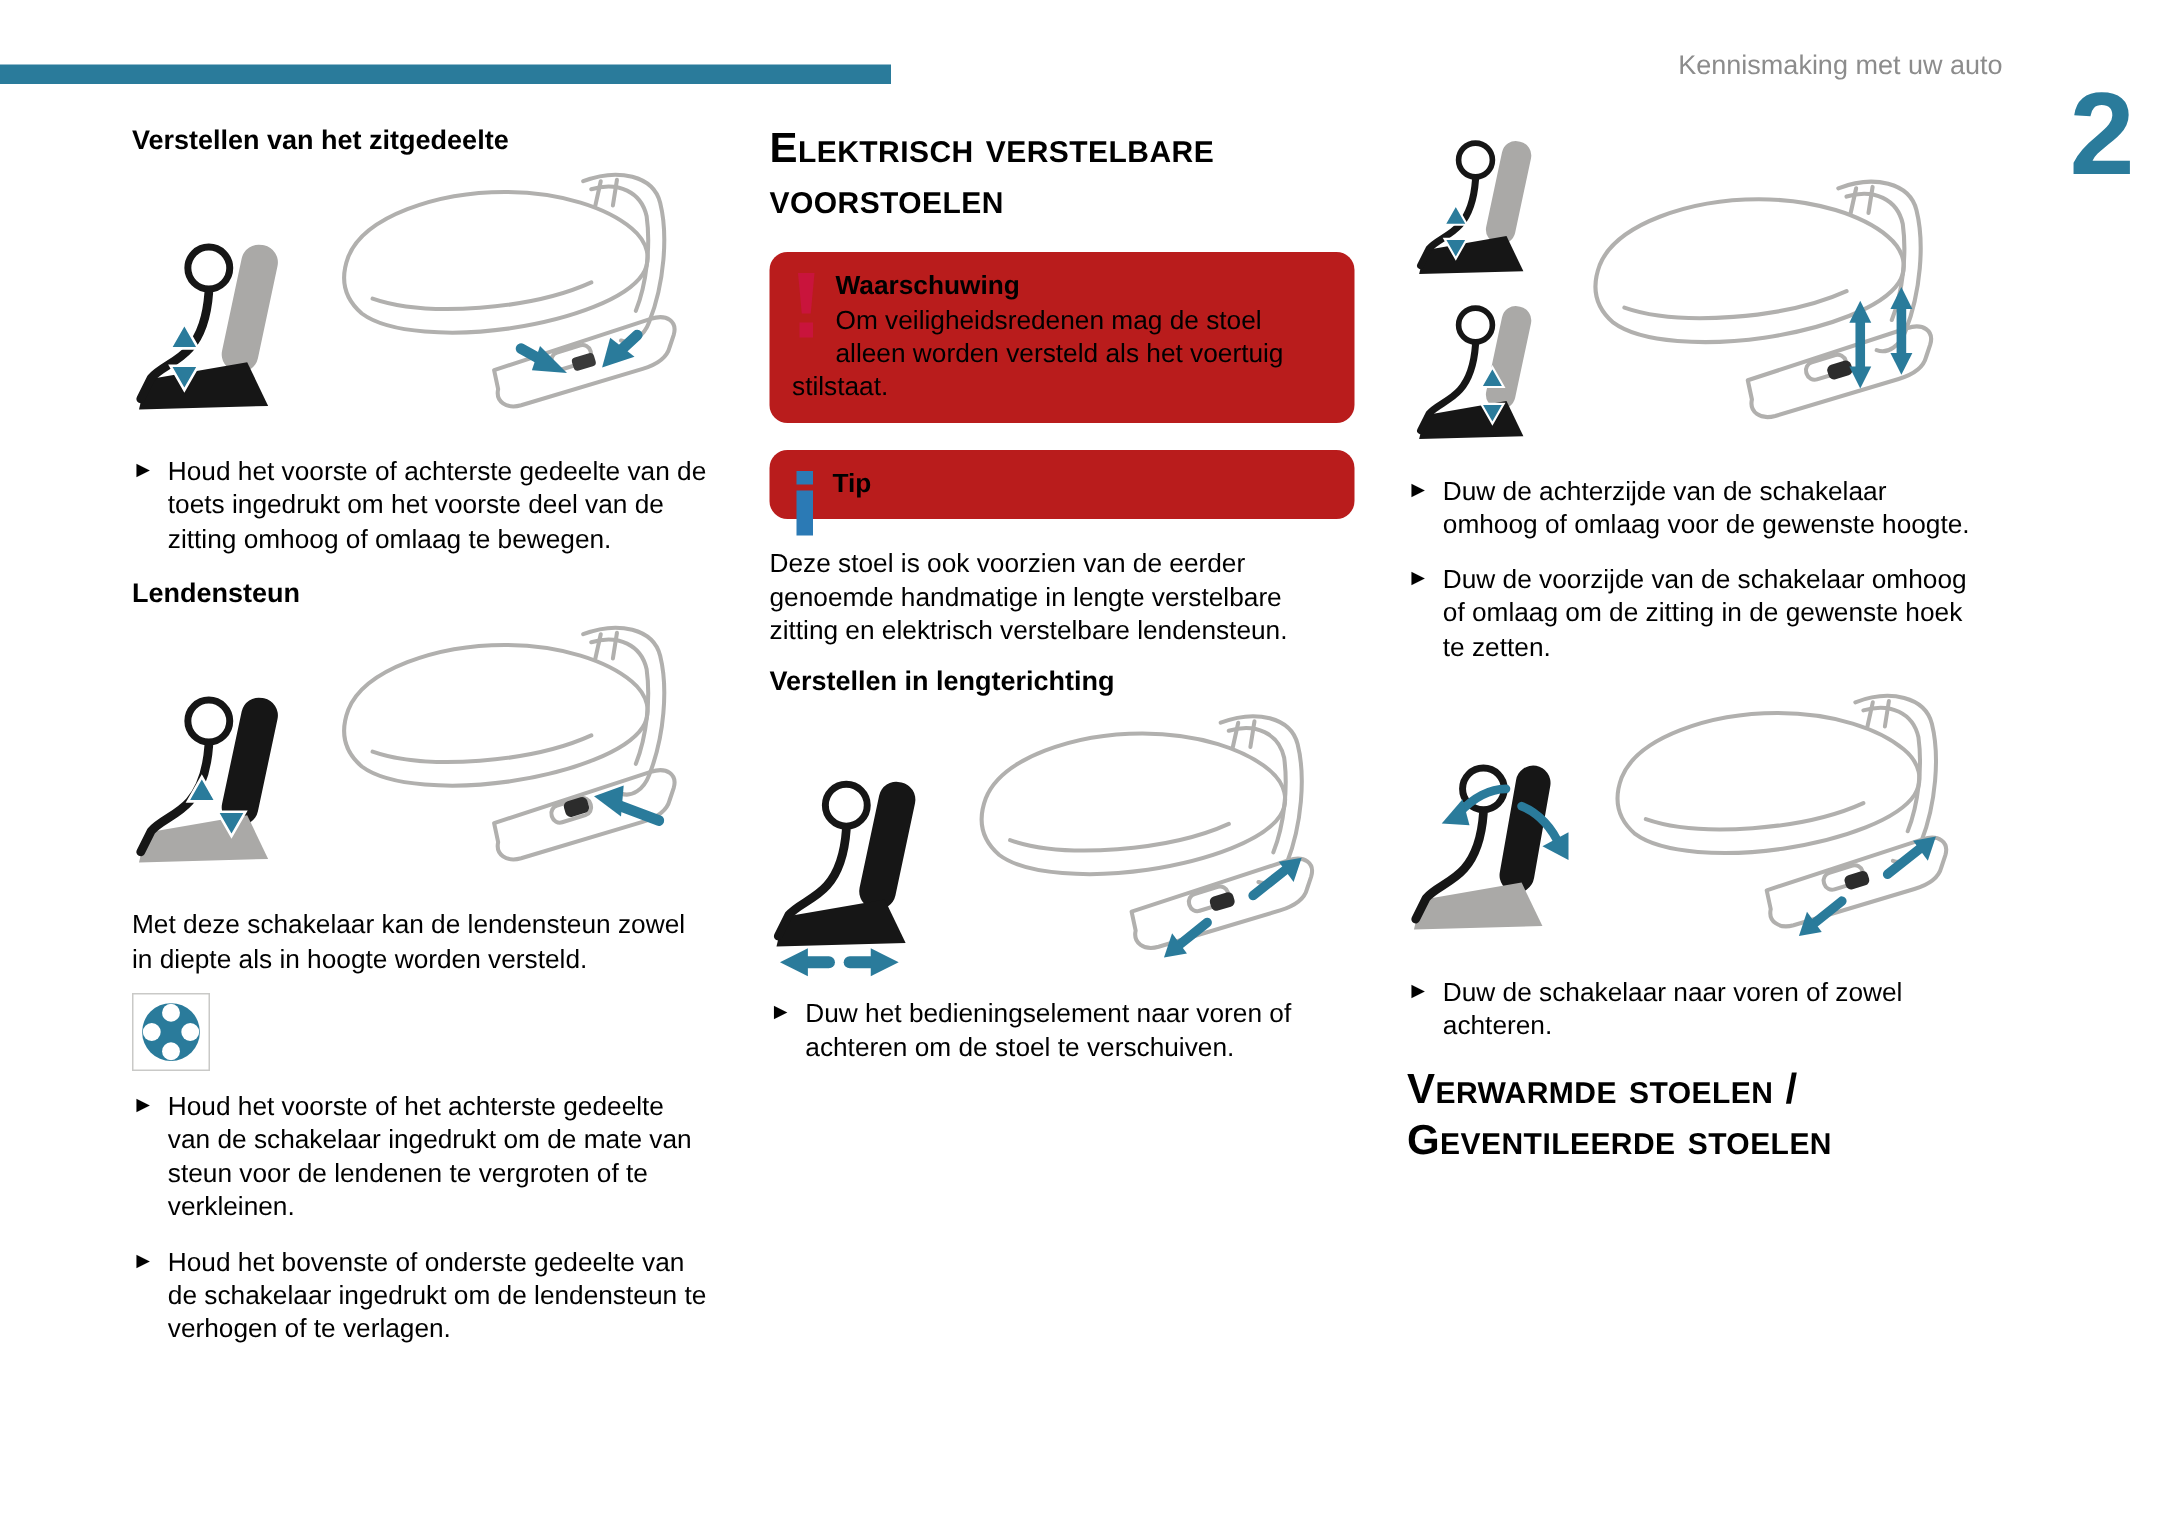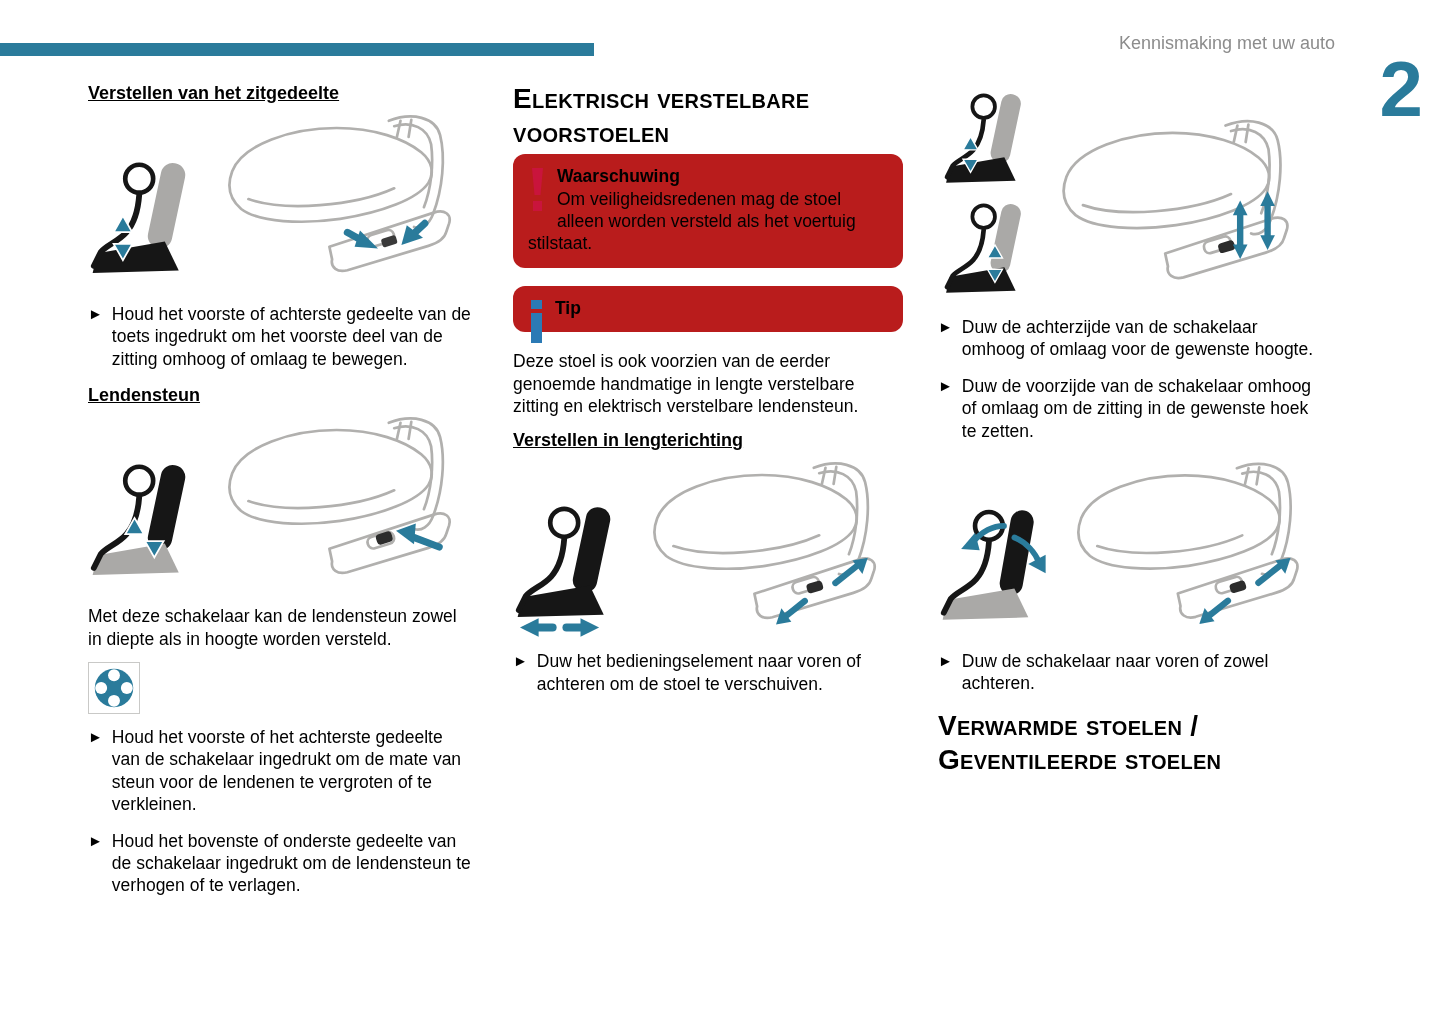--- a/index.html
+++ b/index.html
@@ -9,23 +9,23 @@
   .header-title{position:absolute;top:33px;right:110px;font-size:18px;color:#8c8c8c;}
   .chapter-num{position:absolute;top:50px;right:22px;font-size:78px;font-weight:bold;
                color:#2a7b9b;line-height:1;}
   .page-num{position:absolute;right:38px;top:956px;color:#6e6e6e;font-weight:normal;font-size:17px;}
 
   .col{position:absolute;top:82px;font-size:17.5px;line-height:1.28;}
   .col-left{left:88px;width:383px;}
   .col-mid{left:513px;width:390px;}
   .col-right{left:938px;width:378px;}
 
-  .sec-h{font-size:18px;font-weight:bold;margin:0 0 4px 0;text-decoration:underline;}
+  .sec-h{font-size:18px;font-weight:bold;margin:0 0 4px 0;}
   .caps-h{font-variant:small-caps;font-weight:bold;font-size:28px;line-height:1.22;
-          letter-spacing:.3px;margin:0 0 4px 0;}
+          letter-spacing:.3px;margin:0 0 18px 0;}
   .caps-h.tight{margin:10px 0 10px 0;}
   p.body{margin:10px 0 12px 0;}
 
   .bullet{display:flex;gap:9px;margin:0 0 14px 0;}
   .bullet .tri{flex:0 0 auto;font-size:15px;line-height:1.45;color:#000;}
 
   .note-box{background:#b91c1c;border-radius:12px;padding:11px 15px 13px 15px;margin:0 0 18px 0;}
   .note-box .n-icon{float:left;margin:3px 12px 2px 2px;}
   .note-box .n-label{font-weight:bold;}
 

